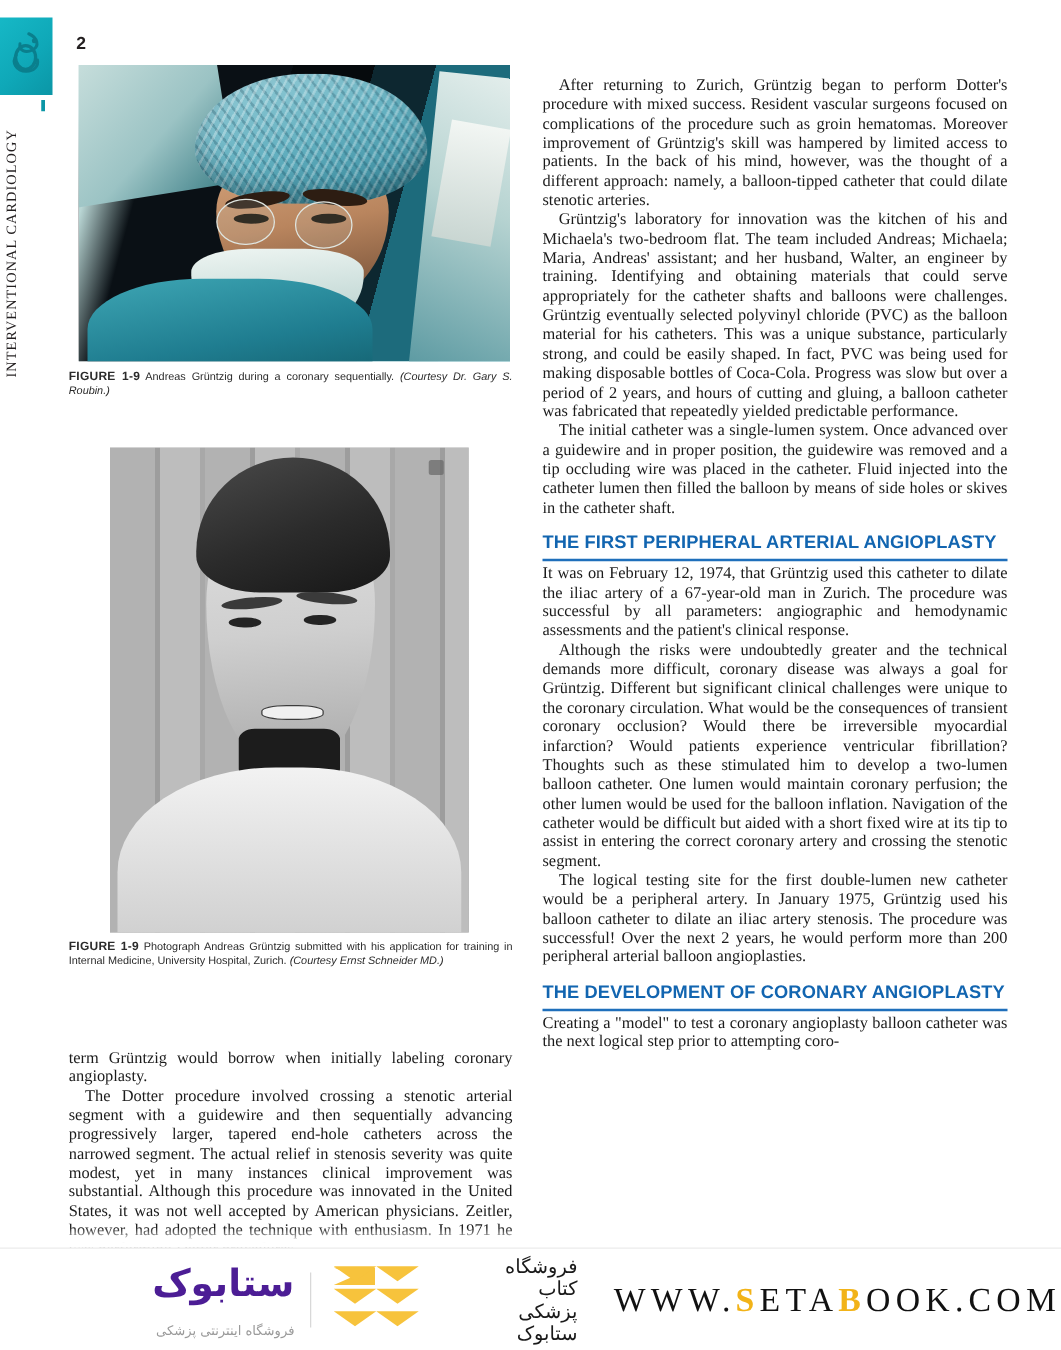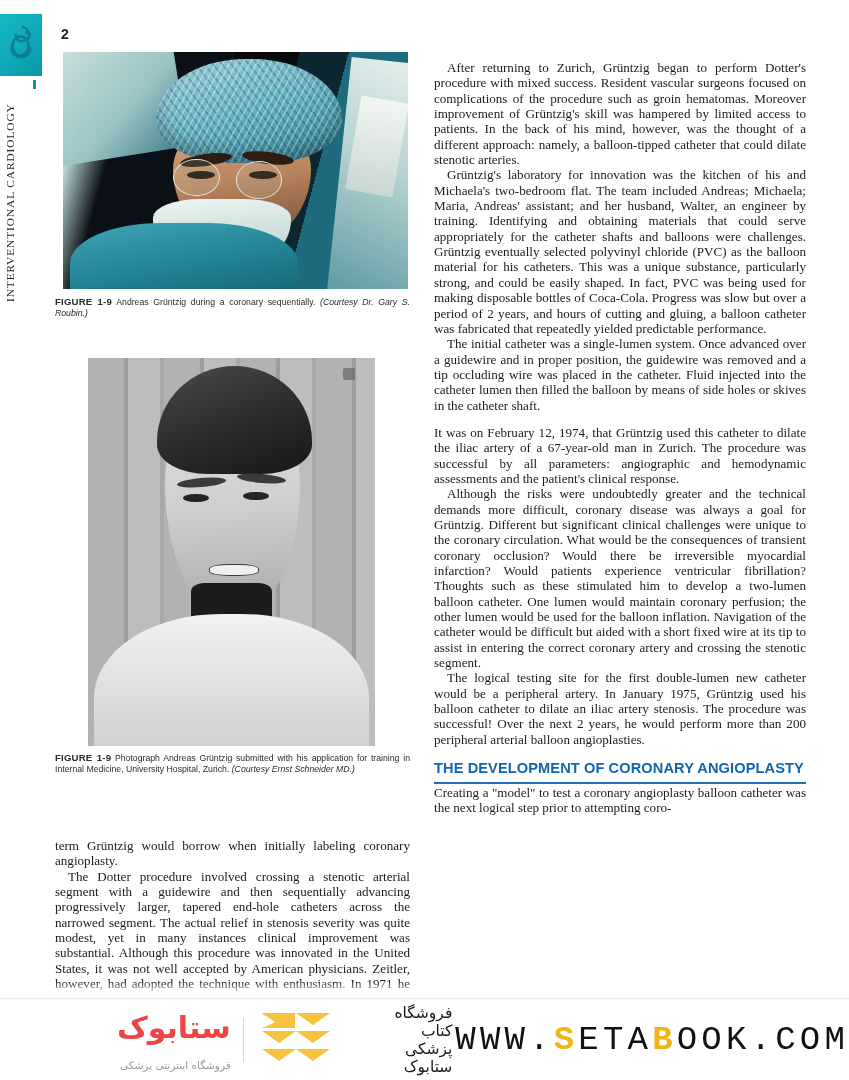--- a/index.html
+++ b/index.html
@@ -225,44 +225,45 @@
   }
   #footer-left{
     width:420px;height:82px;position:relative;
     display:flex;align-items:center;justify-content:center;gap:12px;
   }
   #brand-mark{position:relative;width:170px;height:62px;}
   #brand-mark .persian{
     position:absolute;left:0;top:2px;width:170px;
     text-align:right;
     font-family:"DejaVu Sans", sans-serif;
-    font-size:30px;font-weight:700;color:#ef4444;
+    font-size:30px;font-weight:700;color:#4c1d95;
     direction:rtl;line-height:34px;
   }
   #brand-mark .persian-sub{
     position:absolute;left:0;bottom:0;width:170px;
     text-align:right;
     font-family:"DejaVu Sans", sans-serif;
     font-size:10.5px;color:#9a9a9a;direction:rtl;
   }
   #brand-div{width:1px;height:44px;background:#d8d8d8;}
   #chevrons{width:78px;height:62px;position:relative;}
   #chevrons svg{position:absolute;left:0;top:3px;}
   #footer-right{
     flex:1;height:82px;position:relative;
     display:flex;flex-direction:row;align-items:center;justify-content:center;gap:3px;
   }
   #shop-fa{
     font-family:"DejaVu Sans", sans-serif;
     font-size:15.5px;color:#1a1a1a;direction:rtl;
   }
   #shop-url{
-    font-family:Liberation Mono, monospace;
-    font-size:34px;font-weight:400;letter-spacing:4.2px;color:#111111;
+    font-family:Liberation Serif, serif;
+    font-size:27px;font-weight:400;letter-spacing:4.2px;color:#111111;
     white-space:nowrap;
+    margin-left:26px;
   }
   #shop-url .hi{color:#f2b318;font-weight:700;}
 </style>
 </head>
 <body>
 
 <div id="page">
 
   <div id="side-tab">
     <div id="side-logo">
@@ -326,20 +327,21 @@
 
   <div id="bottom-text">
     <p class="body noind">term Grüntzig would borrow when initially labeling coronary angioplasty.</p>
     <p class="body">The Dotter procedure involved crossing a stenotic arterial segment with a guidewire and then sequentially advancing progressively larger, tapered end-hole catheters across the narrowed segment. The actual relief in stenosis severity was quite modest, yet in many instances clinical improvement was substantial. Although this procedure was innovated in the United States, it was not well accepted by American physicians. Zeitler, however, had adopted the technique with enthusiasm. In 1971 he was performing Dotter procedures</p>
   </div>
 
   <div class="col" id="col-right">
     <p class="body">After returning to Zurich, Grüntzig began to perform Dotter's procedure with mixed success. Resident vascular surgeons focused on complications of the procedure such as groin hematomas. Moreover improvement of Grüntzig's skill was hampered by limited access to patients. In the back of his mind, however, was the thought of a different approach: namely, a balloon-tipped catheter that could dilate stenotic arteries.</p>
     <p class="body">Grüntzig's laboratory for innovation was the kitchen of his and Michaela's two-bedroom flat. The team included Andreas; Michaela; Maria, Andreas' assistant; and her husband, Walter, an engineer by training. Identifying and obtaining materials that could serve appropriately for the catheter shafts and balloons were challenges. Grüntzig eventually selected polyvinyl chloride (PVC) as the balloon material for his catheters. This was a unique substance, particularly strong, and could be easily shaped. In fact, PVC was being used for making disposable bottles of Coca-Cola. Progress was slow but over a period of 2 years, and hours of cutting and gluing, a balloon catheter was fabricated that repeatedly yielded predictable performance.</p>
     <p class="body">The initial catheter was a single-lumen system. Once advanced over a guidewire and in proper position, the guidewire was removed and a tip occluding wire was placed in the catheter. Fluid injected into the catheter lumen then filled the balloon by means of side holes or skives in the catheter shaft.</p>
+    <h2 class="sect">THE FIRST PERIPHERAL ARTERIAL ANGIOPLASTY</h2>
     <p class="body noind">It was on February 12, 1974, that Grüntzig used this catheter to dilate the iliac artery of a 67-year-old man in Zurich. The procedure was successful by all parameters: angiographic and hemodynamic assessments and the patient's clinical response.</p>
     <p class="body">Although the risks were undoubtedly greater and the technical demands more difficult, coronary disease was always a goal for Grüntzig. Different but significant clinical challenges were unique to the coronary circulation. What would be the consequences of transient coronary occlusion? Would there be irreversible myocardial infarction? Would patients experience ventricular fibrillation? Thoughts such as these stimulated him to develop a two-lumen balloon catheter. One lumen would maintain coronary perfusion; the other lumen would be used for the balloon inflation. Navigation of the catheter would be difficult but aided with a short fixed wire at its tip to assist in entering the correct coronary artery and crossing the stenotic segment.</p>
     <p class="body">The logical testing site for the first double-lumen new catheter would be a peripheral artery. In January 1975, Grüntzig used his balloon catheter to dilate an iliac artery stenosis. The procedure was successful! Over the next 2 years, he would perform more than 200 peripheral arterial balloon angioplasties.</p>
     <h2 class="sect">THE DEVELOPMENT OF CORONARY ANGIOPLASTY</h2>
     <p class="body noind">Creating a "model" to test a coronary angioplasty balloon catheter was the next logical step prior to attempting coro-</p>
   </div>
 
   <div id="page-fade"></div>
 </div>
 

